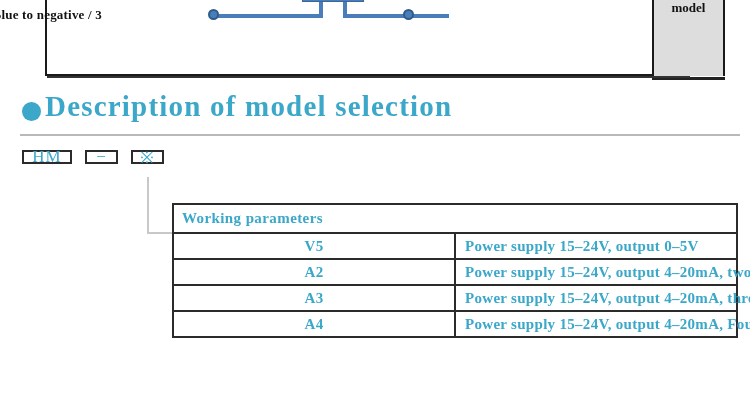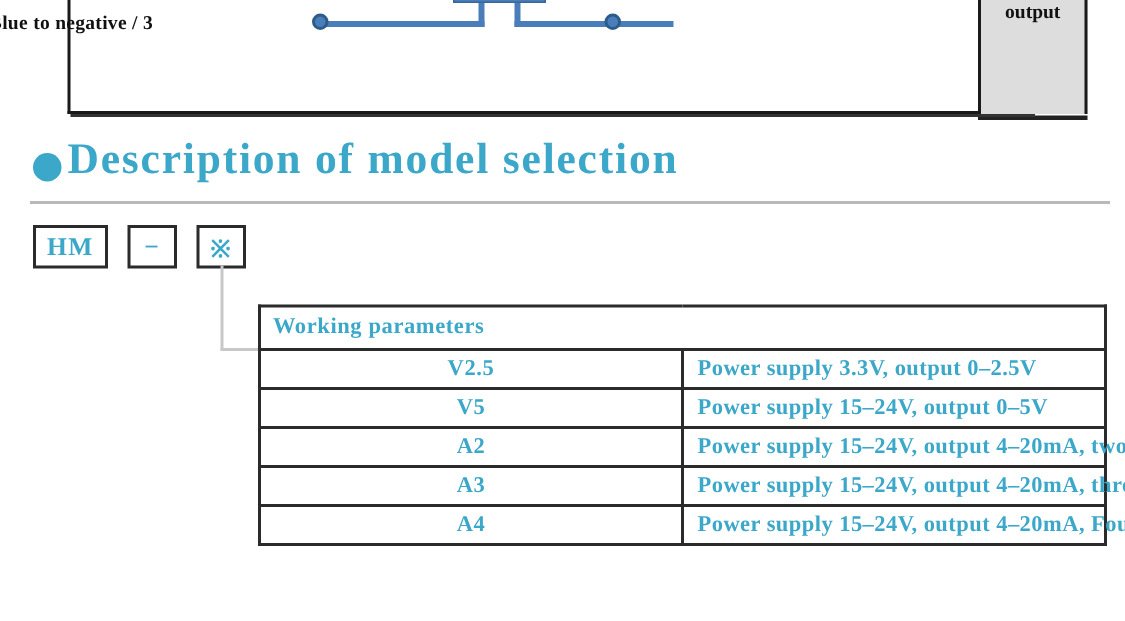--- a/index.html
+++ b/index.html
@@ -136,30 +136,30 @@
     top: 134px;
     width: 720px;
     height: 2px;
     background: #b9b9b9;
   }
 
   
   .code-box {
     position: absolute;
     top: 150px;
-    height: 29px;
+    height: 14px;
     border: 2px solid #2b2b2b;
     box-sizing: border-box;
     background: #ffffff;
     display: flex;
     align-items: center;
     justify-content: center;
     font-family: "Liberation Serif", serif;
     font-size: 17px;
-    font-weight: bold;
+    font-weight: normal;
     color: #3BA7C9;
     letter-spacing: 1px;
   }
   #code-box-hm   { left: 22px;  width: 50px; }
   #code-box-dash { left: 85px;  width: 33px; }
   #code-box-mark { left: 131px; width: 33px; font-size: 16px; }
 
   #code-connector-v {
     position: absolute;
     left: 147px;
@@ -232,21 +232,21 @@
   <div class="wire wire-v" style="left:296px; top:62px; height:16px;"></div>
   <div class="wire wire-h" style="left:296px; top:74px; width:106px;"></div>
   <div class="node-dot" style="left:356px; top:69px;"></div>
 
   <div class="wire wire-v" style="left:272px; top:62px; height:16px;"></div>
   <div class="wire wire-h" style="left:165px; top:74px; width:111px;"></div>
   <div class="node-dot" style="left:161px; top:69px;"></div>
   <div class="wire-label" style="left:55px; top:67px; transform:translateX(-100%);">Blue to negative / 3</div>
 
   <div class="method-cell">
-    <div class="method-label">output</div>
+    <div class="method-label">model</div>
   </div>
 </div>
 
 <div id="section-heading">
   <span class="heading-bullet"></span>
   <span class="heading-text">Description of model selection</span>
 </div>
 <div id="heading-rule"></div>
 
 <div class="code-box" id="code-box-hm">HM</div>
@@ -256,24 +256,20 @@
 <div id="code-connector-h"></div>
 
 <table id="params-table">
   <thead>
     <tr>
       <th class="header-cell" colspan="2">Working parameters</th>
     </tr>
   </thead>
   <tbody id="params-tbody">
       <tr>
-        <td class="code-cell">V2.5</td>
-        <td class="desc-cell">Power supply 3.3V,  output 0–2.5V</td>
-      </tr>
-      <tr>
         <td class="code-cell">V5</td>
         <td class="desc-cell">Power supply 15–24V,  output 0–5V</td>
       </tr>
       <tr>
         <td class="code-cell">A2</td>
         <td class="desc-cell">Power supply 15–24V,  output 4–20mA, two line system</td>
       </tr>
       <tr>
         <td class="code-cell">A3</td>
         <td class="desc-cell">Power supply 15–24V,  output 4–20mA, three wire system</td>

